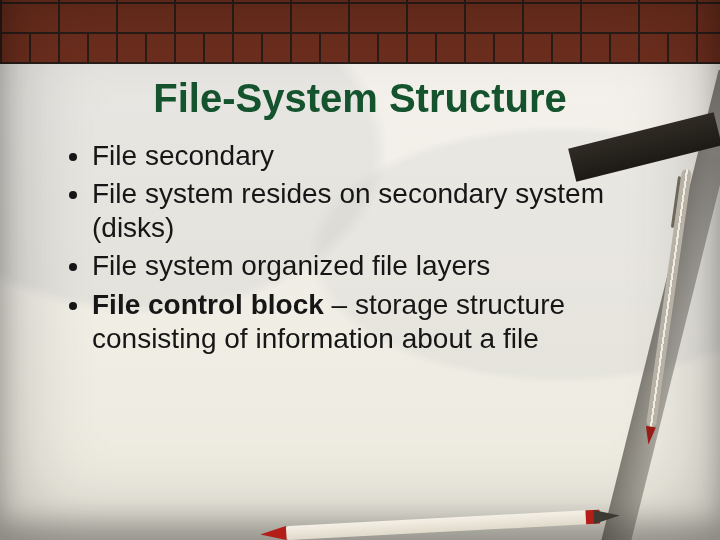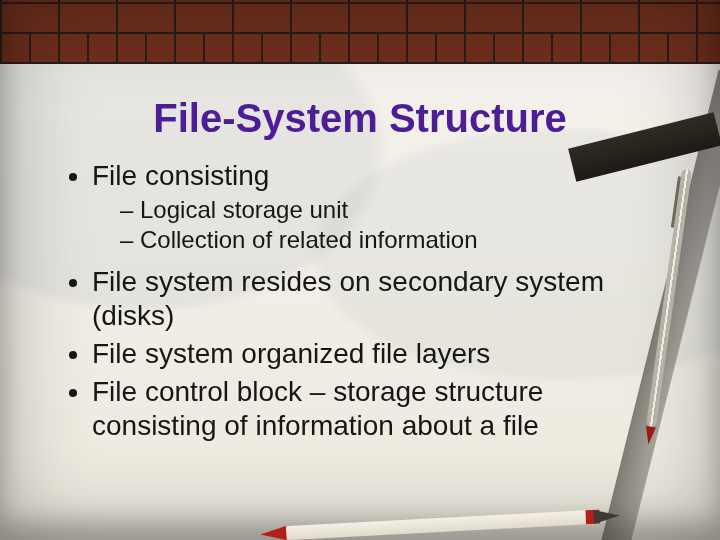--- a/index.html
+++ b/index.html
@@ -41,27 +41,27 @@
   .pencil .tipL{position:absolute;left:0;top:0;width:0;height:0;border-top:7px solid transparent;border-bottom:7px solid transparent;border-right:26px solid #b31f18;}
   .pencil .tipR{position:absolute;right:0;top:0;width:0;height:0;border-top:7px solid transparent;border-bottom:7px solid transparent;border-left:26px solid #3d3a34;}
   .tsquare{position:absolute;right:-10px;top:70px;width:220px;height:470px;z-index:2;pointer-events:none;}
   .tsquare .blade{position:absolute;right:40px;top:0;width:30px;height:470px;
     background:linear-gradient(90deg,rgba(40,36,30,0.55),rgba(40,36,30,0.35));
     transform:skewX(-14deg);}
   .tsquare .head{position:absolute;right:10px;top:60px;width:150px;height:34px;
     background:linear-gradient(#2f2b24,#1d1a15);transform:rotate(-14deg);}
   
   .content{position:absolute;top:64px;left:0;right:0;bottom:0;z-index:4;}
-  h1.title{margin:32px 0 18px 0;text-align:center;font-size:40px;font-weight:700;color:#4c1d95;}
+  h1.title{margin:12px 0 18px 0;text-align:center;font-size:40px;font-weight:700;color:#14532d;}
   ul.top{list-style:disc;margin:0 60px 0 68px;padding:0 0 0 24px;font-size:28px;color:#161616;}
   ul.top>li{margin:2px 0 4px 0;line-height:1.22;}
   ul.sub{list-style:none;margin:2px 0 10px 0;padding:0 0 0 28px;font-size:24px;}
   ul.sub>li{margin:1px 0;line-height:1.22;}
   ul.sub>li::before{content:"– ";}
-  .bold{font-weight:400;}
+  .bold{font-weight:700;}
 </style>
 </head>
 <body>
 
 <div class="slide">
   <div class="brick-strip"></div>
   <div class="paper"></div>
   <div class="tsquare">
     <div class="blade"></div>
       <div class="head"></div>
@@ -76,25 +76,21 @@
     <div class="shaft"></div>
       <div class="band"></div>
       <div class="tipL"></div>
       <div class="tipR"></div>
   </div>
 
   <div class="content">
     <h1 class="title">File-System Structure</h1>
     <ul class="top">
       <li>
-        <span>File consisting</span>
-        <ul class="sub">
-          <li>Logical storage unit</li>
-          <li>Collection of related information</li>
-        </ul>
+        <span>File secondary</span>
       </li>
       <li>File system resides on secondary system (disks)</li>
       <li>File system organized file layers</li>
       <li>
         <span class="bold">File control block</span><span> – storage structure consisting of information about a file</span>
       </li>
     </ul>
   </div>
 
   <div class="vignette"></div>

